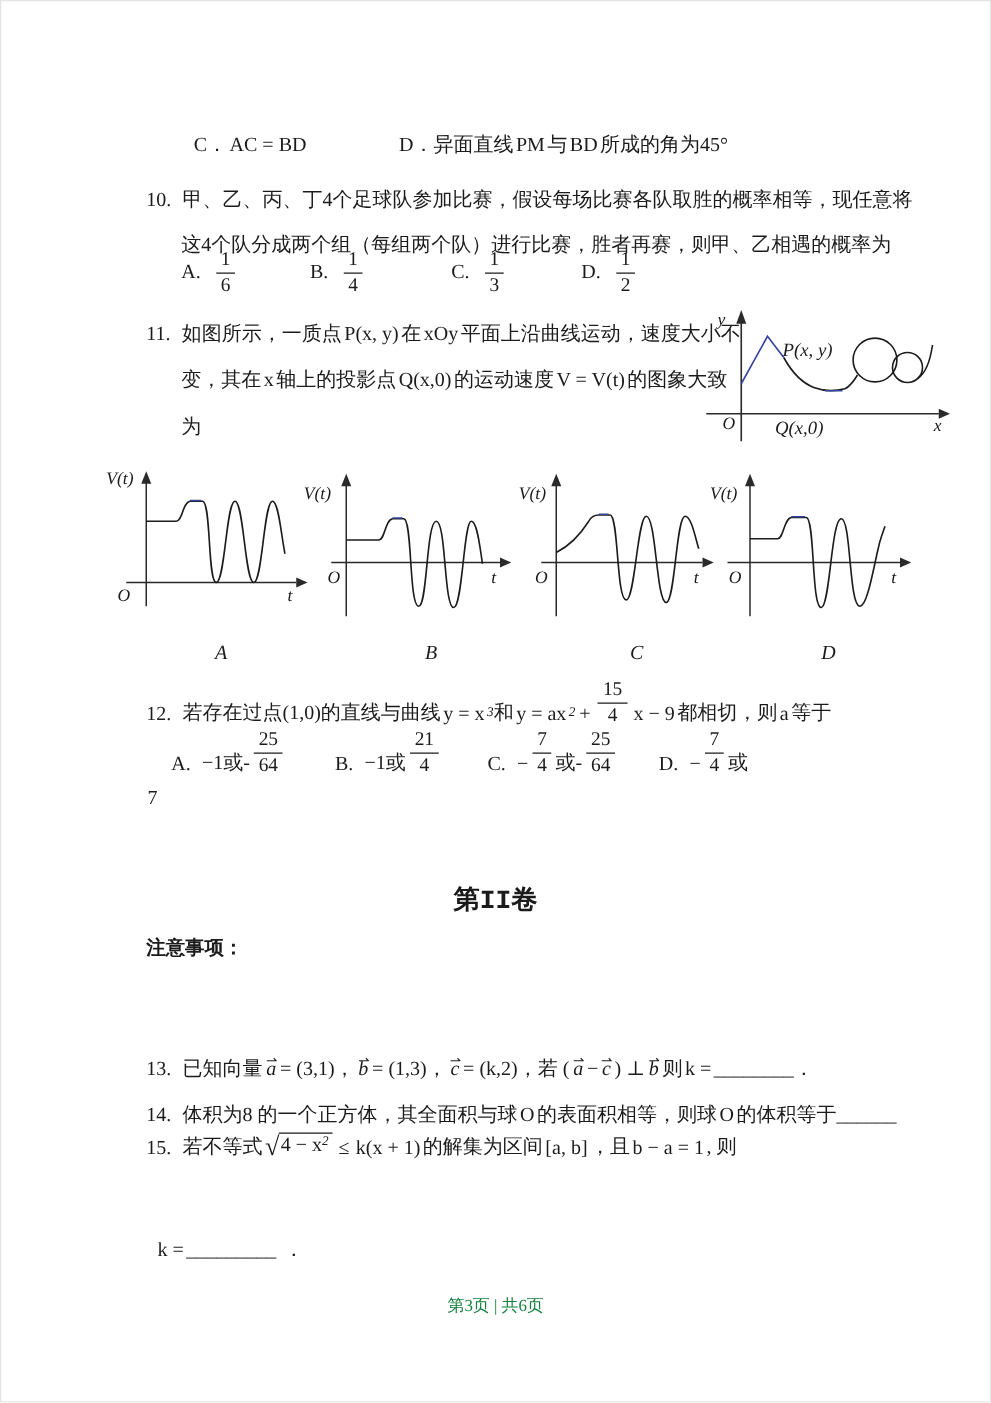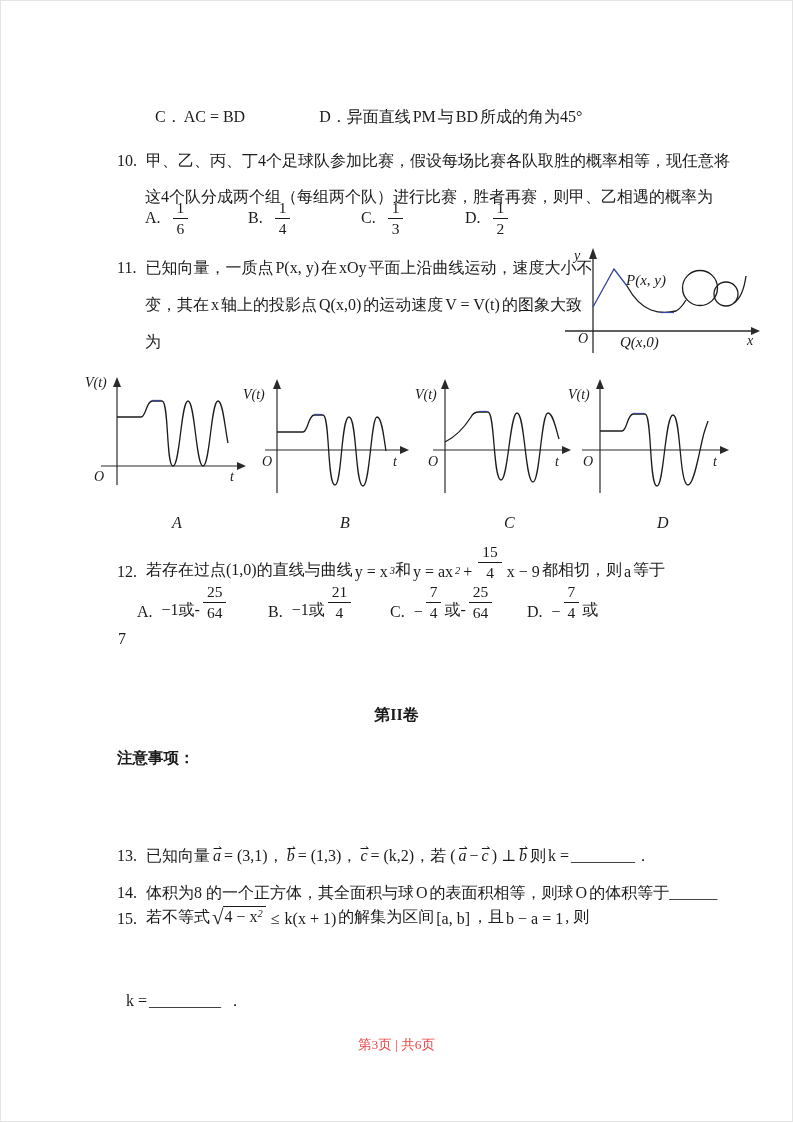--- a/index.html
+++ b/index.html
@@ -16,28 +16,28 @@
   .frac{display:inline-flex;flex-direction:column;align-items:center;line-height:1.12;
         font-size:15.5px;margin:0 3px;}
   .fn{border-bottom:1.2px solid #1b1b1b;padding:0 4px 1px;}
   .fd{padding-top:1px;}
   .sup{font-size:10.5px;font-style:italic;position:relative;top:-5px;}
   .op{margin:0 3px;}
   .vec{position:relative;font-style:italic;margin:0 3px;display:inline-block;}
   .vec::after{content:"⇀";position:absolute;left:55%;transform:translateX(-50%);top:-0.66em;
         font-size:0.68em;font-style:normal;font-family:"DejaVu Sans",sans-serif;}
   .bold-sans{font-family:"Liberation Sans","DejaVu Sans",sans-serif;font-weight:bold;font-size:15.5px;}
-  .title2{font-family:Liberation Serif, serif;font-weight:bold;font-size:16px;}
+  .title2{font-family:Liberation Mono, monospace;font-weight:bold;font-size:21px;}
   .sqrt{display:inline-flex;align-items:flex-start;margin:0 2px;}
   .sqrt-sign{font-size:21px;line-height:1.05;font-style:normal;margin-right:-1px;}
   .sqrt-body{border-top:1.3px solid #1b1b1b;padding:1px 3px 0 2px;}
   .glabel{font-style:italic;font-size:16px;}
   svg text{font:italic 14px "Liberation Serif","DejaVu Serif",serif;fill:#1b1b1b;}
   svg text.big{font-size:15px;}
-  .footer{font-size:13.5px;color:#ef4444;}
+  .footer{font-size:13.5px;color:#15803d;}
 </style>
 </head>
 <body>
 
 <div class="page">
 
   <div class="abs line" style="left:155px;top:106px">
     <span>C．</span><span class="mi">AC = BD</span>
     <span style="margin-left:68px"><span>D．</span><span>异面直线</span><span class="mi">PM</span><span>与</span><span class="mi">BD</span><span>所成的角为45°</span></span>
   </div>
@@ -71,21 +71,21 @@
   </div>
   <div class="abs opt" style="left:465px;top:197px">
     <span class="olabel">D.</span>
     <span class="frac">
         <span class="fn">1</span>
         <span class="fd">2</span>
       </span>
   </div>
 
   <div class="abs line" style="left:117px;top:257px">
-    <span class="qnum">11.</span><span>已知向量，一质点</span><span class="mi">P(x, y)</span><span>在</span><span class="mi">xOy</span><span>平面上沿曲线运动，速度大小不</span>
+    <span class="qnum">11.</span><span>如图所示，一质点</span><span class="mi">P(x, y)</span><span>在</span><span class="mi">xOy</span><span>平面上沿曲线运动，速度大小不</span>
   </div>
   <div class="abs line" style="left:145px;top:294px">
     <span>变，其在</span><span class="mi">x</span><span>轴上的投影点</span><span class="mi">Q(x,0)</span><span>的运动速度</span><span class="mi">V = V(t)</span><span>的图象大致</span>
   </div>
   <div class="abs line" style="left:145px;top:331px">
     <span>为</span>
   </div>
 
   <svg class="abs" style="left:563px;top:243px" width="200" height="118" viewBox="0 0 200 118">
     <line x1="30" y1="110" x2="30" y2="10" stroke="#2a2a2a" stroke-width="1.3"></line>

